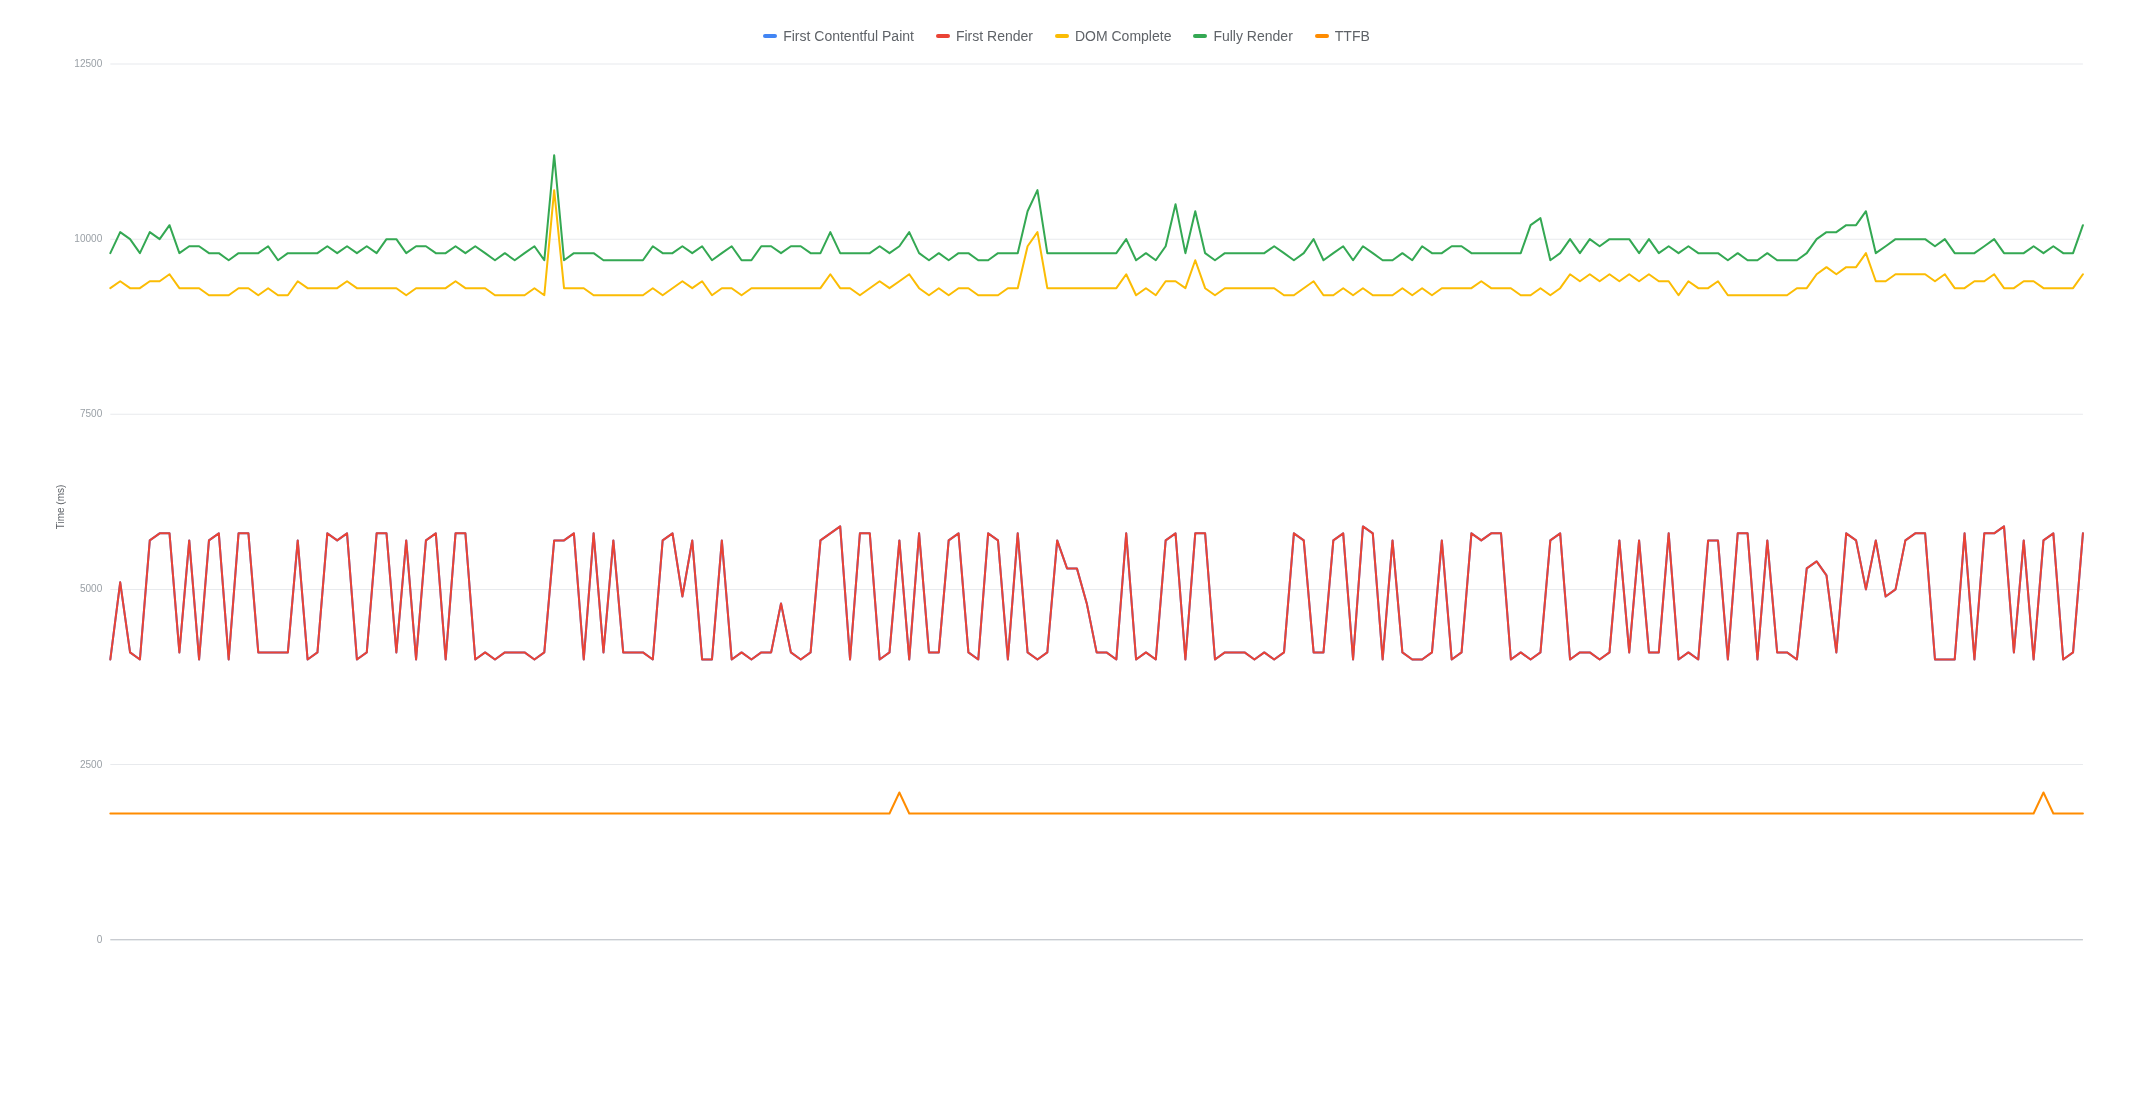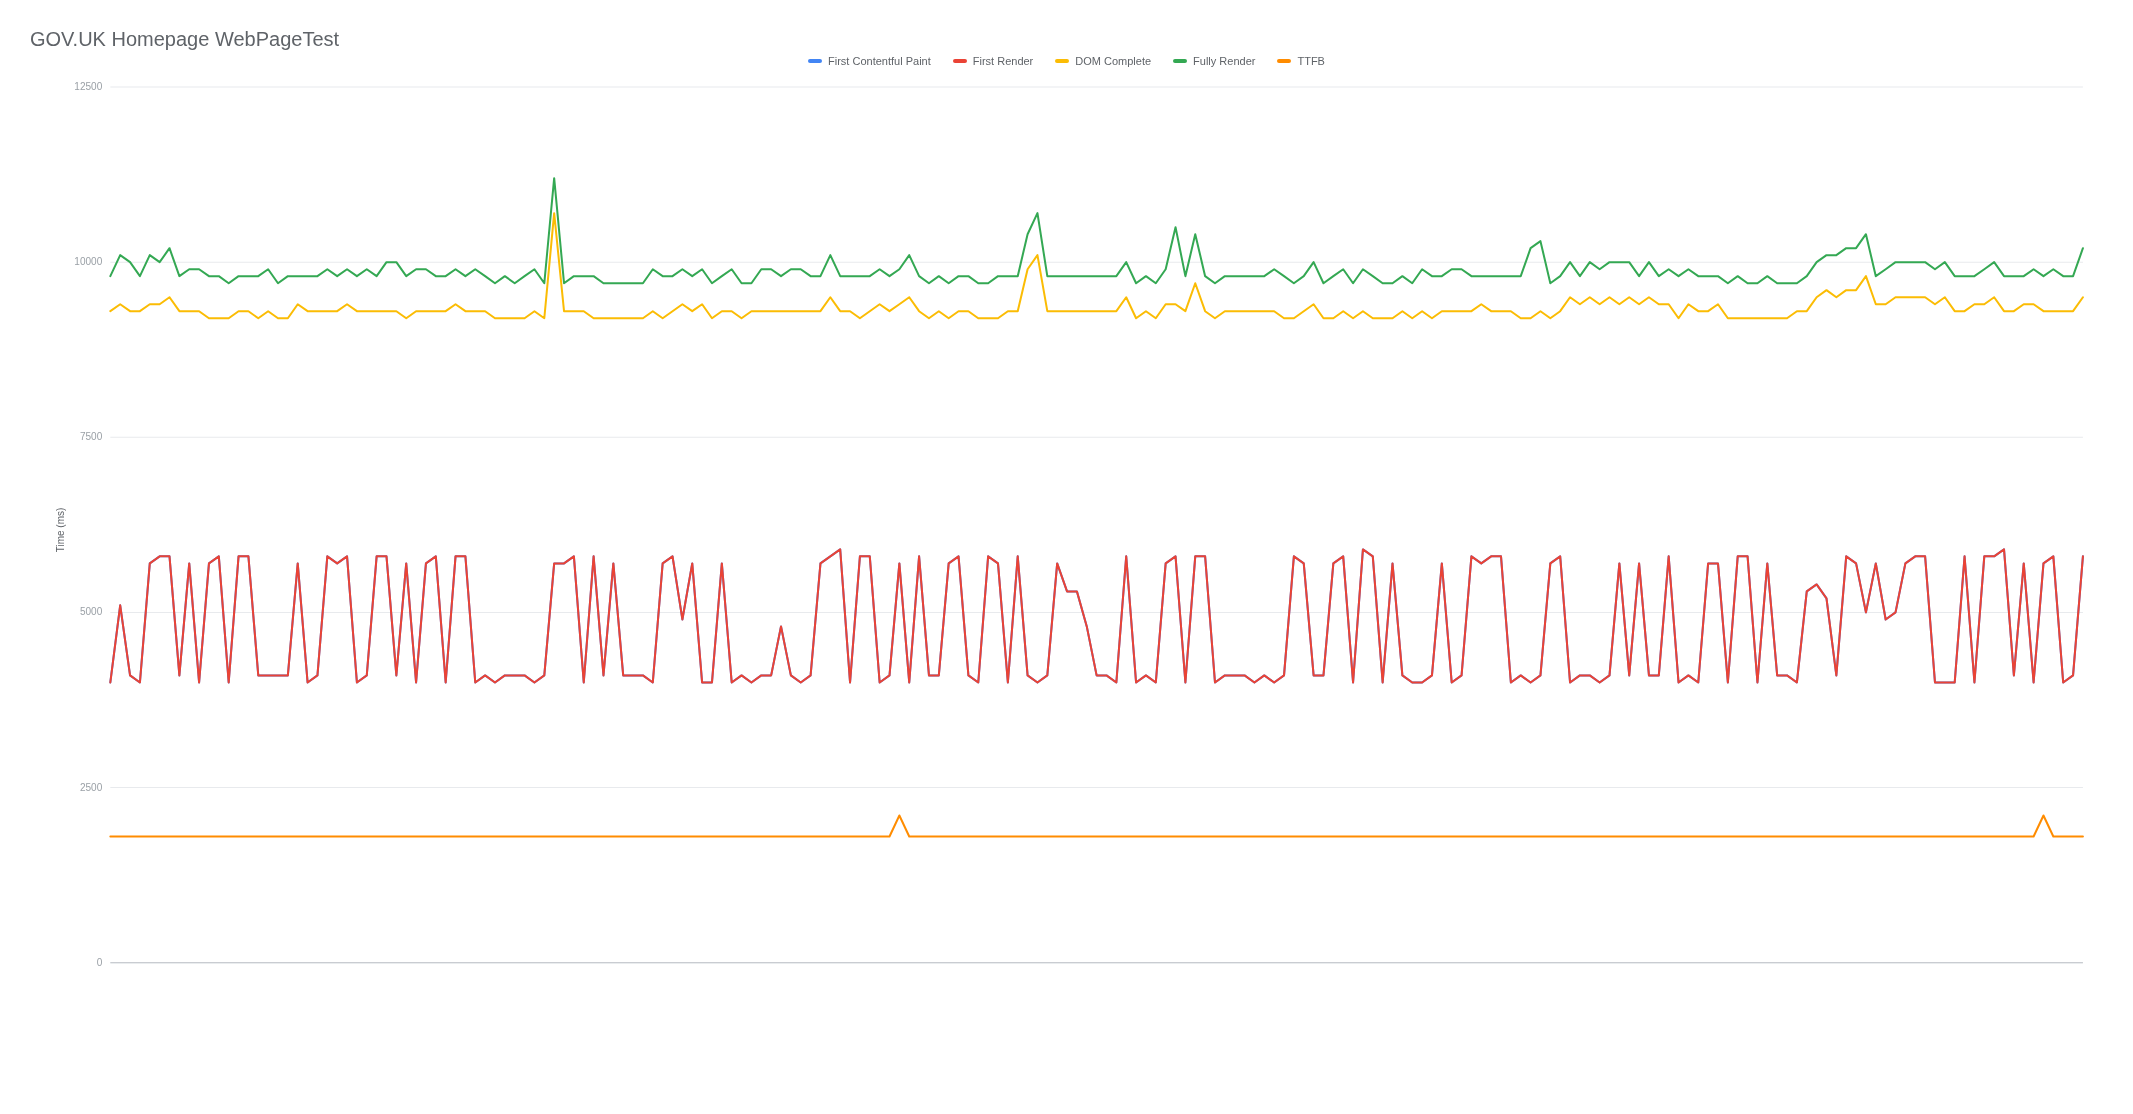--- a/index.html
+++ b/index.html
@@ -20,21 +20,21 @@
   }
   .subtitle {
     font-size: 12px;
     color: #5f6368;
     margin: 0 0 20px 0;
   }
   .legend {
     display: flex;
     justify-content: center;
     gap: 22px;
-    font-size: 11px;
+    font-size: 14px;
     color: #5f6368;
     margin-bottom: 10px;
   }
   .legend-item {
     display: inline-flex;
     align-items: center;
     gap: 6px;
   }
   .swatch {
     width: 14px;
@@ -66,21 +66,20 @@
   }
   .tick-label {
     font-size: 10px;
     fill: #9aa0a6;
   }
 </style>
 </head>
 <body>
 
 <div class="page">
-  <h1 class="title">GOV.UK Homepage WebPageTest</h1>
 
   <div class="legend" id="legend">
       <span class="legend-item">
         <span class="swatch" style="background: rgb(66, 133, 244);"></span>
         <span>First Contentful Paint</span>
       </span>
       <span class="legend-item">
         <span class="swatch" style="background: rgb(234, 67, 53);"></span>
         <span>First Render</span>
       </span>

